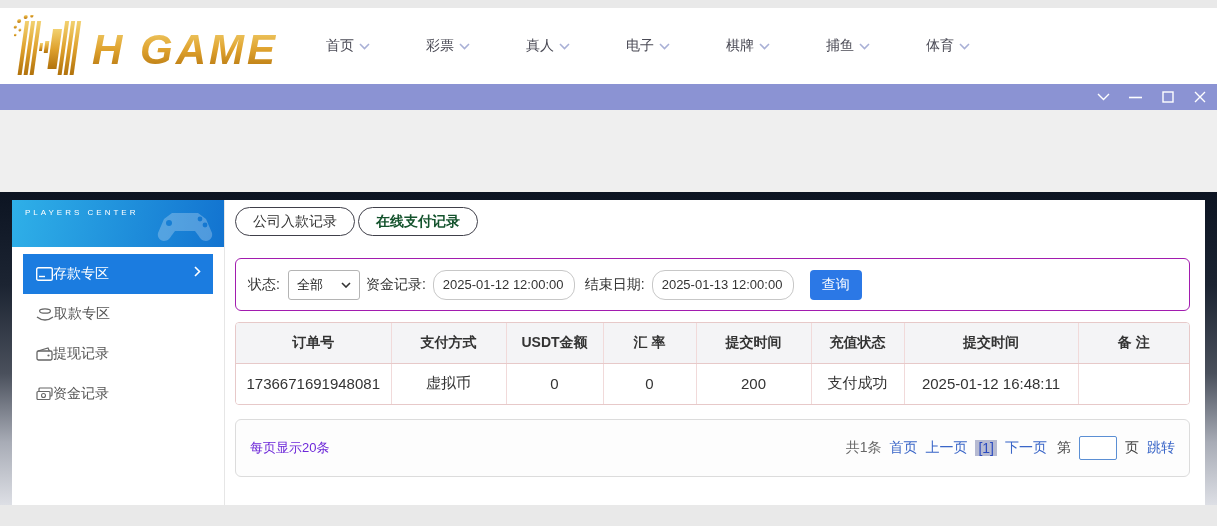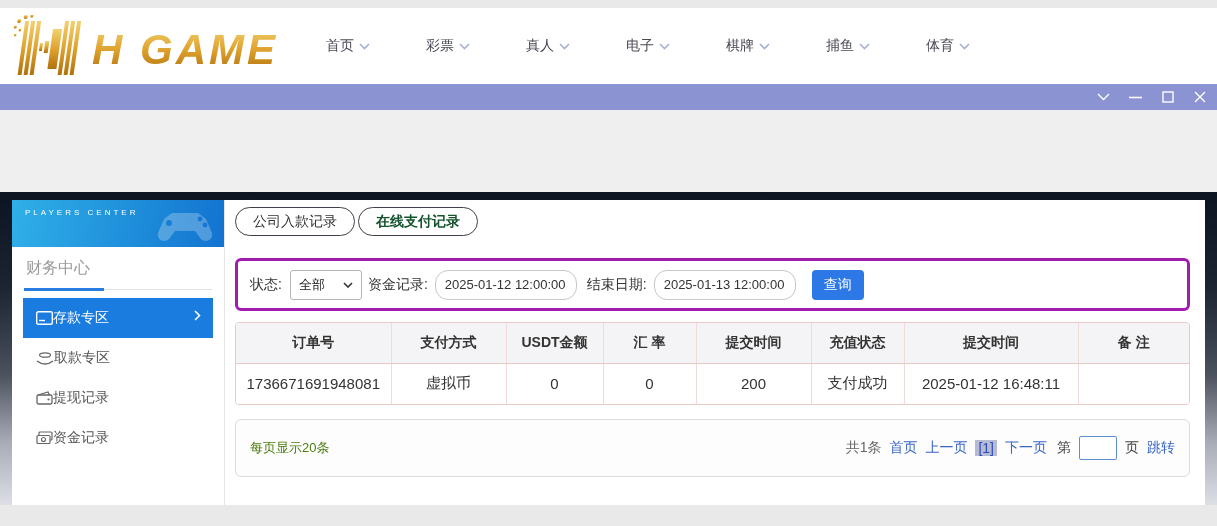--- a/index.html
+++ b/index.html
@@ -52,42 +52,42 @@
   .menu-item.selected { background:#1b7ce0; color:#fff; }
   .menu-item .sel-chev { position:absolute; right:12px; top:12px; }
 
   
   .content { flex:1 1 auto; padding:7px 15px 0 10px; position:relative; }
   .tabs { display:flex; gap:3px; margin-bottom:22px; }
   .pill { height:29px; padding:0 17px; border:1px solid #40404a; border-radius:15px; background:#fff;
     display:flex; align-items:center; font-size:14px; color:#333; cursor:pointer; }
   .pill.active { color:#14532d;font-weight:bold; }
 
-  .filter-box { border:3px solid #a21caf; border-radius:6px; height:53px;
+  .filter-box { border:1px solid #a21caf; border-radius:6px; height:53px;
     display:flex; align-items:center; padding:0 12px; margin-bottom:11px; }
   .f-label { font-size:14px; color:#333; }
   .f-select { width:72px; height:30px; border:1px solid #b4b4b4; border-radius:3px; background:#fff;
     display:flex; align-items:center; justify-content:space-between; padding:0 8px; margin:0 6px 0 8px;
     font-size:13px; color:#222; cursor:pointer; }
   .f-input { width:142px; height:30px; border:1px solid #c7c7c7; border-radius:13px; font-size:13px;
     color:#333; padding:0 9px; margin:0 10px 0 7px; font-family:"Liberation Sans",sans-serif; }
   .btn-search { width:52px; height:30px; margin-left:6px; background:#2b78e6; color:#fff; border:none;
     border-radius:4px; font-size:14px; cursor:pointer; font-family:"Liberation Sans",sans-serif; }
 
   .table-box { border:1px solid #e7c9c9; border-radius:4px; overflow:hidden; margin-bottom:14px; }
   table { width:100%; border-collapse:collapse; table-layout:fixed; }
   th { background:#f4f4f6; height:40px; font-size:14px; font-weight:bold; color:#333;
     border-bottom:1px solid #e7c9c9; border-left:1px solid #f1dada; text-align:center; }
   td { background:#fff; height:41px; font-size:15px; color:#333; text-align:center;
     border-left:1px solid #f1dada; }
   th:first-child, td:first-child { border-left:none; }
 
   .pager-box { border:1px solid #dcdcdc; border-radius:6px; height:58px; background:#fdfdfd;
     display:flex; align-items:center; justify-content:space-between; padding:0 14px; }
-  .per-page { font-size:13px; color:#4d7c0f; }
+  .per-page { font-size:13px; color:#6d28d9; }
   .pager { display:flex; align-items:center; gap:8px; font-size:14px; color:#444; }
   .pg-link { color:#3a66c8; cursor:pointer; }
   .pg-current { background:#b6bad2; color:#2b4bbf; padding:0 3px; cursor:default; }
   .pg-input { width:38px; height:24px; border:1px solid #5b8fd4; border-radius:2px; font-size:13px;
     text-align:center; font-family:"Liberation Sans",sans-serif; }
 </style>
 </head>
 <body>
 
 <div class="top-strip"></div>
@@ -200,27 +200,20 @@
     <div class="sb-header">
       <div class="sb-sub">PLAYERS CENTER</div>
       <svg class="sb-pad" width="62" height="38" viewBox="0 0 62 38">
         <path d="M18 8h26l8 6 6 14c1 4-2 8-6 8s-6-3-8-6l-3-4H21l-3 4c-2 3-4 6-8 6s-7-4-6-8l6-14 8-6z" fill="#fff"></path>
         <circle cx="15" cy="18" r="3" fill="#1273d0"></circle>
           <circle cx="46" cy="14" r="2.4" fill="#1273d0"></circle>
           <circle cx="51" cy="20" r="2.4" fill="#1273d0"></circle>
       </svg>
     </div>
 
-    <div class="section">
-      <div class="section-title">财务中心</div>
-      <div class="section-rule">
-        <span class="gray"></span>
-          <span class="blue"></span>
-      </div>
-    </div>
 
     <nav class="menu">
       <div class="menu-item selected">
         <svg width="17" height="14" viewBox="0 0 17 14">
           <rect x=".7" y=".7" width="15.6" height="12.6" rx="1.6" fill="none" stroke="#fff" stroke-width="1.4"></rect>
           <path d="M3 9.5h6" stroke="#fff" stroke-width="1.4"></path>
         </svg>
         <span>存款专区</span>
         <svg class="sel-chev" width="7" height="11" viewBox="0 0 7 11">
             <path d="M1 1l4.5 4.5L1 10" fill="none" stroke="#fff" stroke-width="1.6"></path>

